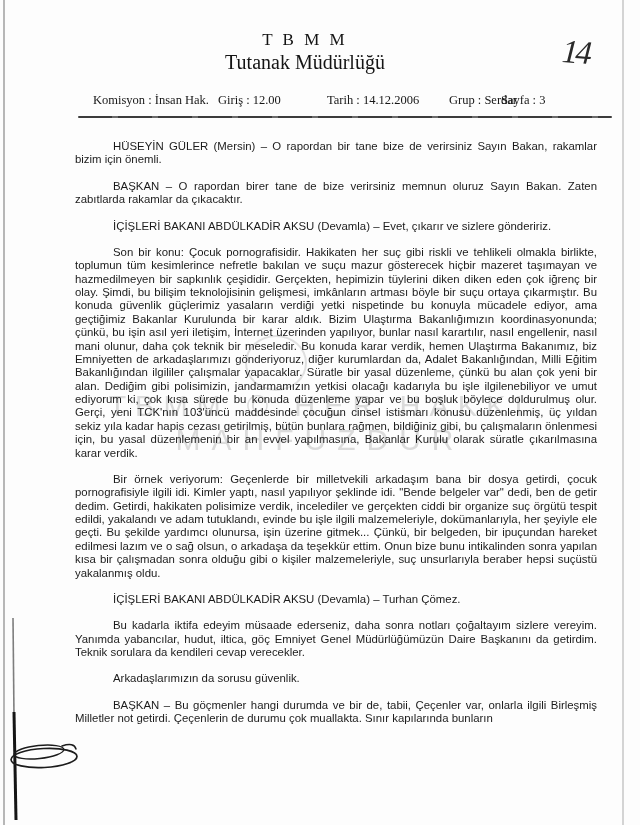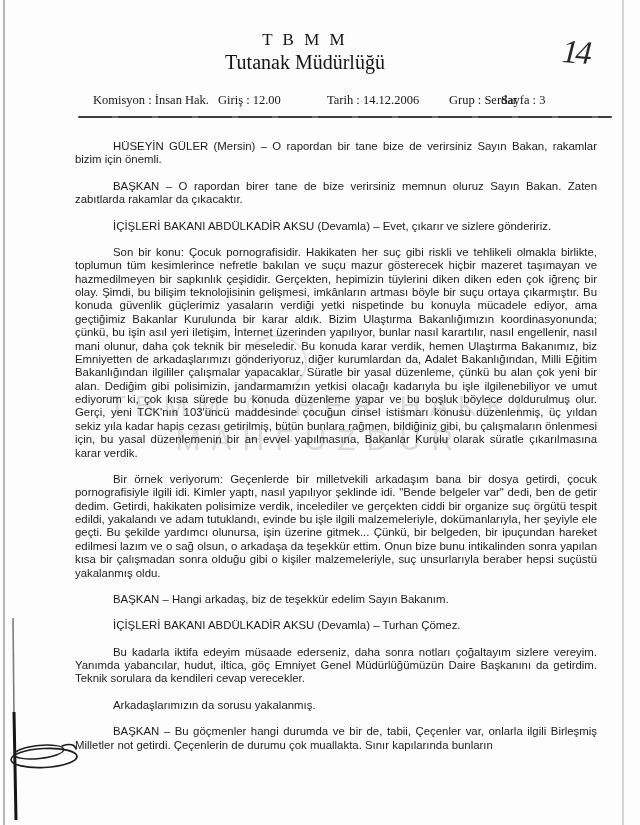--- a/index.html
+++ b/index.html
@@ -83,24 +83,23 @@
     <div class="wm-line1">TBMM © HER HAKKI</div>
     <div class="wm-line2">MAHFUZDUR</div>
   </div>
 
   <div class="transcript">
       <p class="transcript-p">HÜSEYİN GÜLER (Mersin) – O rapordan bir tane bize de verirsiniz Sayın Bakan, rakamlar bizim için önemli.</p>
       <p class="transcript-p">BAŞKAN – O rapordan birer tane de bize verirsiniz memnun oluruz Sayın Bakan. Zaten zabıtlarda rakamlar da çıkacaktır.</p>
       <p class="transcript-p">İÇİŞLERİ BAKANI ABDÜLKADİR AKSU (Devamla) – Evet, çıkarır ve sizlere göndeririz.</p>
       <p class="transcript-p">Son bir konu: Çocuk pornografisidir. Hakikaten her suç gibi riskli ve tehlikeli olmakla birlikte, toplumun tüm kesimlerince nefretle bakılan ve suçu mazur gösterecek hiçbir mazeret taşımayan ve hazmedilmeyen bir sapkınlık çeşididir. Gerçekten, hepimizin tüylerini diken diken eden çok iğrenç bir olay. Şimdi, bu bilişim teknolojisinin gelişmesi, imkânların artması böyle bir suçu ortaya çıkarmıştır. Bu konuda güvenlik güçlerimiz yasaların verdiği yetki nispetinde bu konuyla mücadele ediyor, ama geçtiğimiz Bakanlar Kurulunda bir karar aldık. Bizim Ulaştırma Bakanlığımızın koordinasyonunda; çünkü, bu işin asıl yeri iletişim, İnternet üzerinden yapılıyor, bunlar nasıl karartılır, nasıl engellenir, nasıl mani olunur, daha çok teknik bir meseledir. Bu konuda karar verdik, hemen Ulaştırma Bakanımız, biz Emniyetten de arkadaşlarımızı gönderiyoruz, diğer kurumlardan da, Adalet Bakanlığından, Milli Eğitim Bakanlığından ilgililer çalışmalar yapacaklar. Süratle bir yasal düzenleme, çünkü bu alan çok yeni bir alan. Dediğim gibi polisimizin, jandarmamızın yetkisi olacağı kadarıyla bu işle ilgilenebiliyor ve umut ediyorum ki, çok kısa sürede bu konuda düzenleme yapar ve bu boşluk böylece doldurulmuş olur. Gerçi, yeni TCK'nın 103'üncü maddesinde çocuğun cinsel istismarı konusu düzenlenmiş, üç yıldan sekiz yıla kadar hapis cezası getirilmiş, bütün bunlara rağmen, bildiğiniz gibi, bu çalışmaların önlenmesi için, bu yasal düzenlemenin bir an evvel yapılmasına, Bakanlar Kurulu olarak süratle çıkarılmasına karar verdik.</p>
       <p class="transcript-p">Bir örnek veriyorum: Geçenlerde bir milletvekili arkadaşım bana bir dosya getirdi, çocuk pornografisiyle ilgili idi. Kimler yaptı, nasıl yapılıyor şeklinde idi. "Bende belgeler var" dedi, ben de getir dedim. Getirdi, hakikaten polisimize verdik, incelediler ve gerçekten ciddi bir organize suç örgütü tespit edildi, yakalandı ve adam tutuklandı, evinde bu işle ilgili malzemeleriyle, dokümanlarıyla, her şeyiyle ele geçti. Bu şekilde yardımcı olunursa, işin üzerine gitmek... Çünkü, bir belgeden, bir ipuçundan hareket edilmesi lazım ve o sağ olsun, o arkadaşa da teşekkür ettim. Onun bize bunu intikalinden sonra yapılan kısa bir çalışmadan sonra olduğu gibi o kişiler malzemeleriyle, suç unsurlarıyla beraber hepsi suçüstü yakalanmış oldu.</p>
-      <p class="transcript-p">BAŞKAN – Hangi arkadaş, biz de teşekkür edelim Sayın Bakanım.</p>
       <p class="transcript-p">İÇİŞLERİ BAKANI ABDÜLKADİR AKSU (Devamla) – Turhan Çömez.</p>
       <p class="transcript-p">Bu kadarla iktifa edeyim müsaade ederseniz, daha sonra notları çoğaltayım sizlere vereyim. Yanımda yabancılar, hudut, iltica, göç Emniyet Genel Müdürlüğümüzün Daire Başkanını da getirdim. Teknik sorulara da kendileri cevap verecekler.</p>
-      <p class="transcript-p">Arkadaşlarımızın da sorusu yakalanmış.</p>
+      <p class="transcript-p">Arkadaşlarımızın da sorusu güvenlik.</p>
       <p class="transcript-p">BAŞKAN – Bu göçmenler hangi durumda ve bir de, tabii, Çeçenler var, onlarla ilgili Birleşmiş Milletler not getirdi. Çeçenlerin de durumu çok muallakta. Sınır kapılarında bunların</p>
     </div>
 
   <svg class="pen-scribble" width="86" height="213" viewBox="0 0 86 213">
     <line x1="9" y1="6" x2="10" y2="105" stroke="#2a2a2a" stroke-width="1.6" stroke-opacity="0.6"></line>
     <line x1="10" y1="100" x2="12" y2="208" stroke="#151515" stroke-width="3"></line>
     <ellipse cx="40" cy="146" rx="33" ry="9.5" fill="none" stroke="#1c1c1c" stroke-width="1.7" transform="rotate(-3 40 146)"></ellipse>
     <ellipse cx="35" cy="140" rx="25" ry="6.5" fill="none" stroke="#1c1c1c" stroke-width="1.4" transform="rotate(-6 35 140)"></ellipse>
     <path d="M58,134 q12,-4 14,3" fill="none" stroke="#1c1c1c" stroke-width="1.5" stroke-linecap="round"></path>
   </svg>

